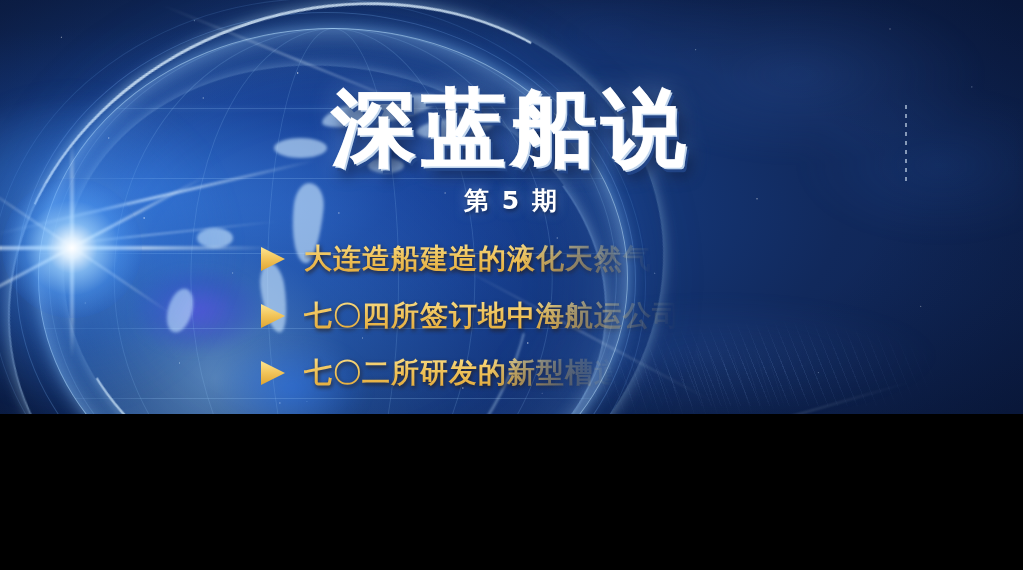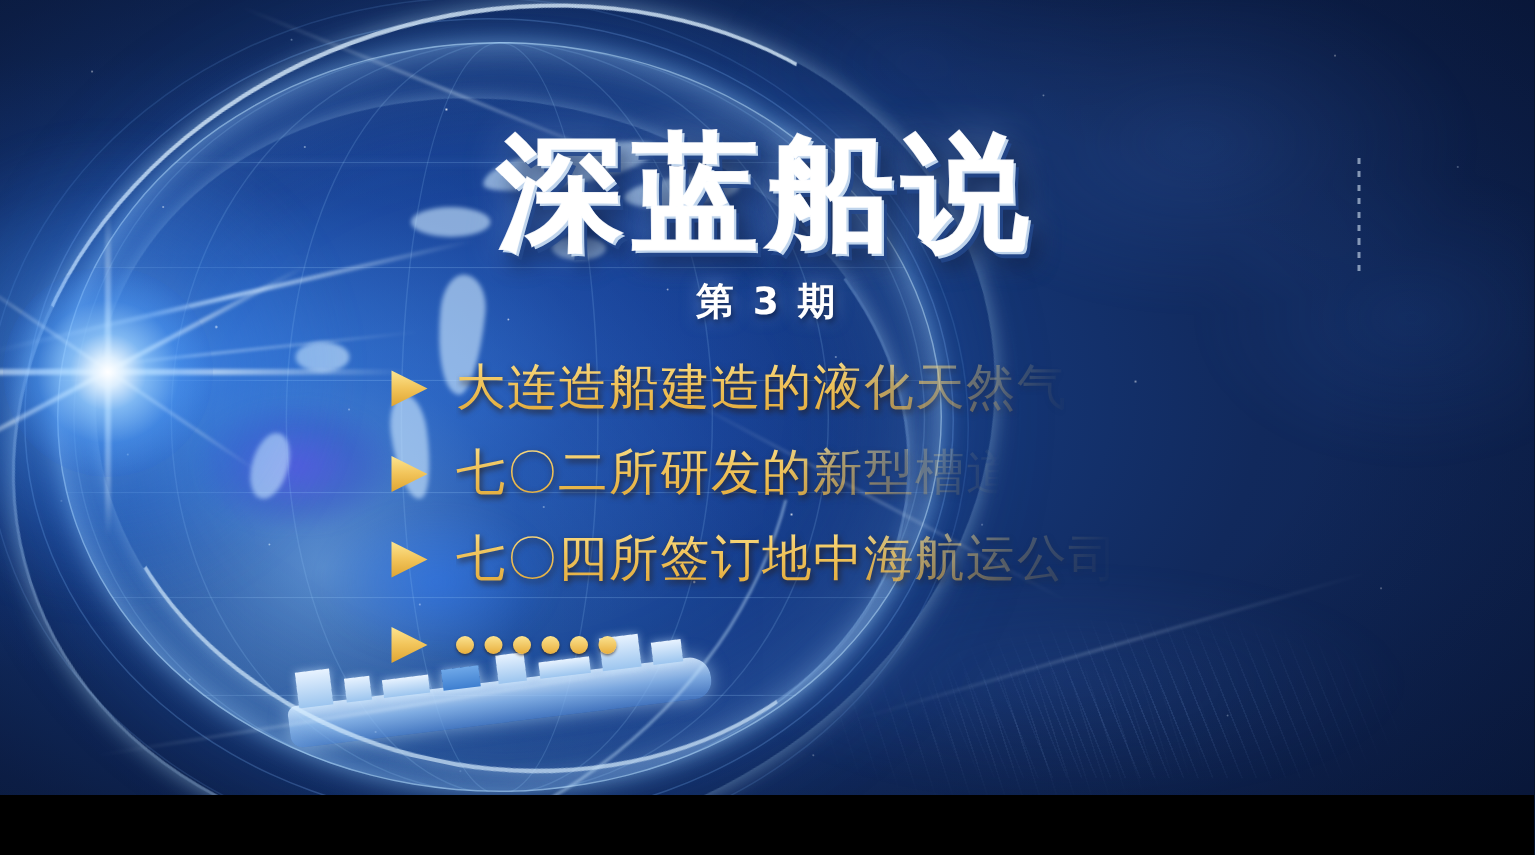--- a/index.html
+++ b/index.html
@@ -3,21 +3,21 @@
 <meta charset="utf-8">
 <title>深蓝船说</title>
 <style>
   html,body{margin:0;padding:0;background:#000;}
   body{
     font-family:"DejaVu Sans","Liberation Sans",sans-serif;
   }
   #stage{
     position:relative;
     width:1023px;
-    height:530px;
+    height:414px;
     overflow:hidden;
     background:#0d2a5e;
     user-select:none;
   }
 
   
   .bg-base{
     position:absolute; inset:0;
     background:
       radial-gradient(ellipse 70% 60% at 12% 46%, rgba(70,150,255,.55) 0%, rgba(30,80,180,.25) 38%, rgba(0,0,0,0) 66%),
@@ -324,22 +324,22 @@
     height:57px;
   }
   .bullet{
     width:30px; height:30px;
     flex:0 0 30px;
     margin-right:16px;
     position:relative;
   }
   .bullet svg{display:block;}
   .item-text{
-    font-size:33px;
-    font-weight:normal;
+    font-size:28px;
+    font-weight:bold;
     letter-spacing:1px;
     white-space:nowrap;
     color:#f2c55c;
     background:linear-gradient(180deg,#fbe28f 0%,#f0c45c 42%,#e0a636 100%);
     -webkit-background-clip:text;
             background-clip:text;
     -webkit-text-fill-color:transparent;
     filter:drop-shadow(1px 2px 2px rgba(40,20,0,.75));
   }
   
@@ -449,21 +449,21 @@
     <div class="ray d2"></div>
     <div class="ray h"></div>
     <div class="ray v"></div>
     <div class="core"></div>
   </div>
 
   <div class="content">
 
     <div class="title">深蓝船说</div>
 
-    <div class="subtitle">第 3 期</div>
+    <div class="subtitle">第 5 期</div>
 
     <div class="list">
 
       <div class="item">
         <span class="bullet">
           <svg width="30" height="30" viewBox="0 0 30 30" aria-hidden="true">
             <defs>
               <linearGradient id="g1" x1="0" y1="0" x2="0" y2="1">
                 <stop offset="0%" stop-color="#fce591"></stop>
                 <stop offset="48%" stop-color="#f2c55b"></stop>
@@ -475,30 +475,30 @@
         </span>
         <span class="item-text fade-r">大连造船建造的液化天然气</span>
       </div>
 
       <div class="item">
         <span class="bullet">
           <svg width="30" height="30" viewBox="0 0 30 30" aria-hidden="true">
             <polygon points="3,3 27,15 3,27" fill="url(#g1)"></polygon>
           </svg>
         </span>
-        <span class="item-text fade-r2">七〇二所研发的新型槽道</span>
+        <span class="item-text fade-r3">七〇四所签订地中海航运公司</span>
       </div>
 
       <div class="item">
         <span class="bullet">
           <svg width="30" height="30" viewBox="0 0 30 30" aria-hidden="true">
             <polygon points="3,3 27,15 3,27" fill="url(#g1)"></polygon>
           </svg>
         </span>
-        <span class="item-text fade-r3">七〇四所签订地中海航运公司</span>
+        <span class="item-text fade-r2">七〇二所研发的新型槽道</span>
       </div>
 
       <div class="item">
         <span class="bullet">
           <svg width="30" height="30" viewBox="0 0 30 30" aria-hidden="true">
             <polygon points="3,3 27,15 3,27" fill="url(#g1)"></polygon>
           </svg>
         </span>
         <span class="dots" title="……">
           <i></i>

